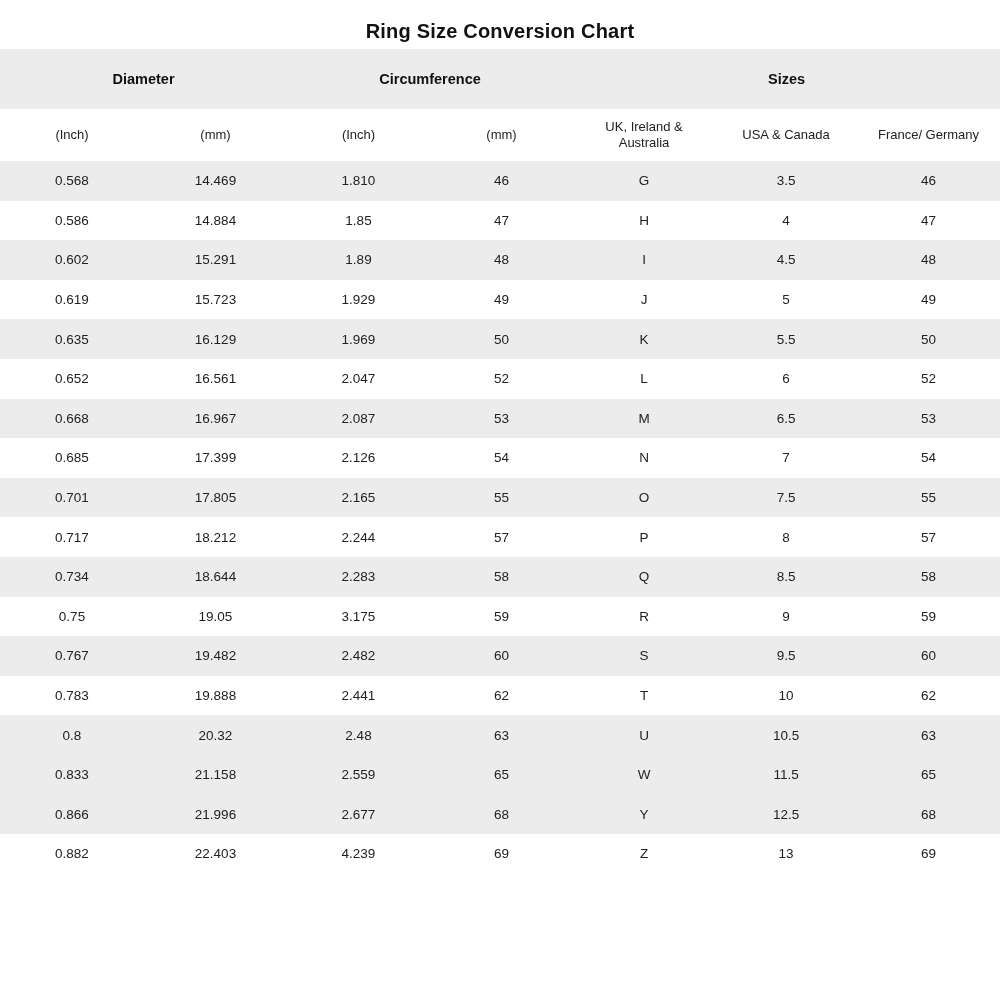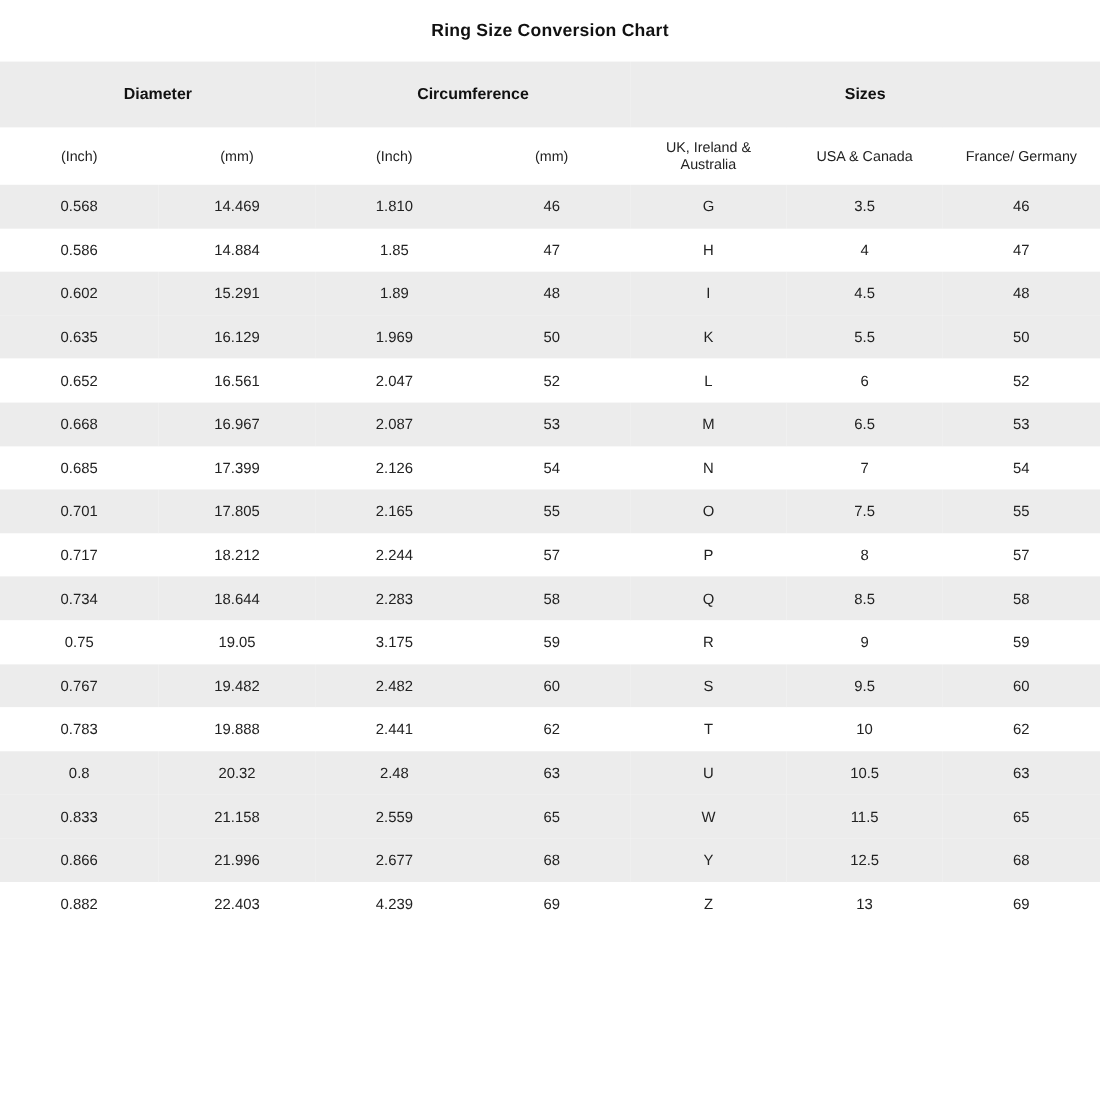--- a/index.html
+++ b/index.html
@@ -16,25 +16,25 @@
   }
   .page {
     width: 1000px;
     height: 1000px;
     box-sizing: border-box;
     display: flex;
     flex-direction: column;
   }
   .chart-title {
     text-align: center;
-    font-size: 16px;
+    font-size: 20px;
     font-weight: bold;
     color: #111111;
     padding-top: 20px;
-    padding-bottom: 18px;
+    padding-bottom: 6px;
     letter-spacing: 0.2px;
   }
   table.size-table {
     border-collapse: collapse;
     width: 1000px;
     table-layout: fixed;
   }
   table.size-table col.c0 { width: 144px; }
   table.size-table col.c1 { width: 143px; }
   table.size-table col.c2 { width: 143px; }
@@ -129,20 +129,29 @@
         </tr>
         <tr class="odd">
           <td>0.602</td>
           <td>15.291</td>
           <td>1.89</td>
           <td>48</td>
           <td>I</td>
           <td>4.5</td>
           <td>48</td>
         </tr>
+        <tr class="even">
+          <td>0.619</td>
+          <td>15.723</td>
+          <td>1.929</td>
+          <td>49</td>
+          <td>J</td>
+          <td>5</td>
+          <td>49</td>
+        </tr>
         <tr class="odd">
           <td>0.635</td>
           <td>16.129</td>
           <td>1.969</td>
           <td>50</td>
           <td>K</td>
           <td>5.5</td>
           <td>50</td>
         </tr>
         <tr class="even">

